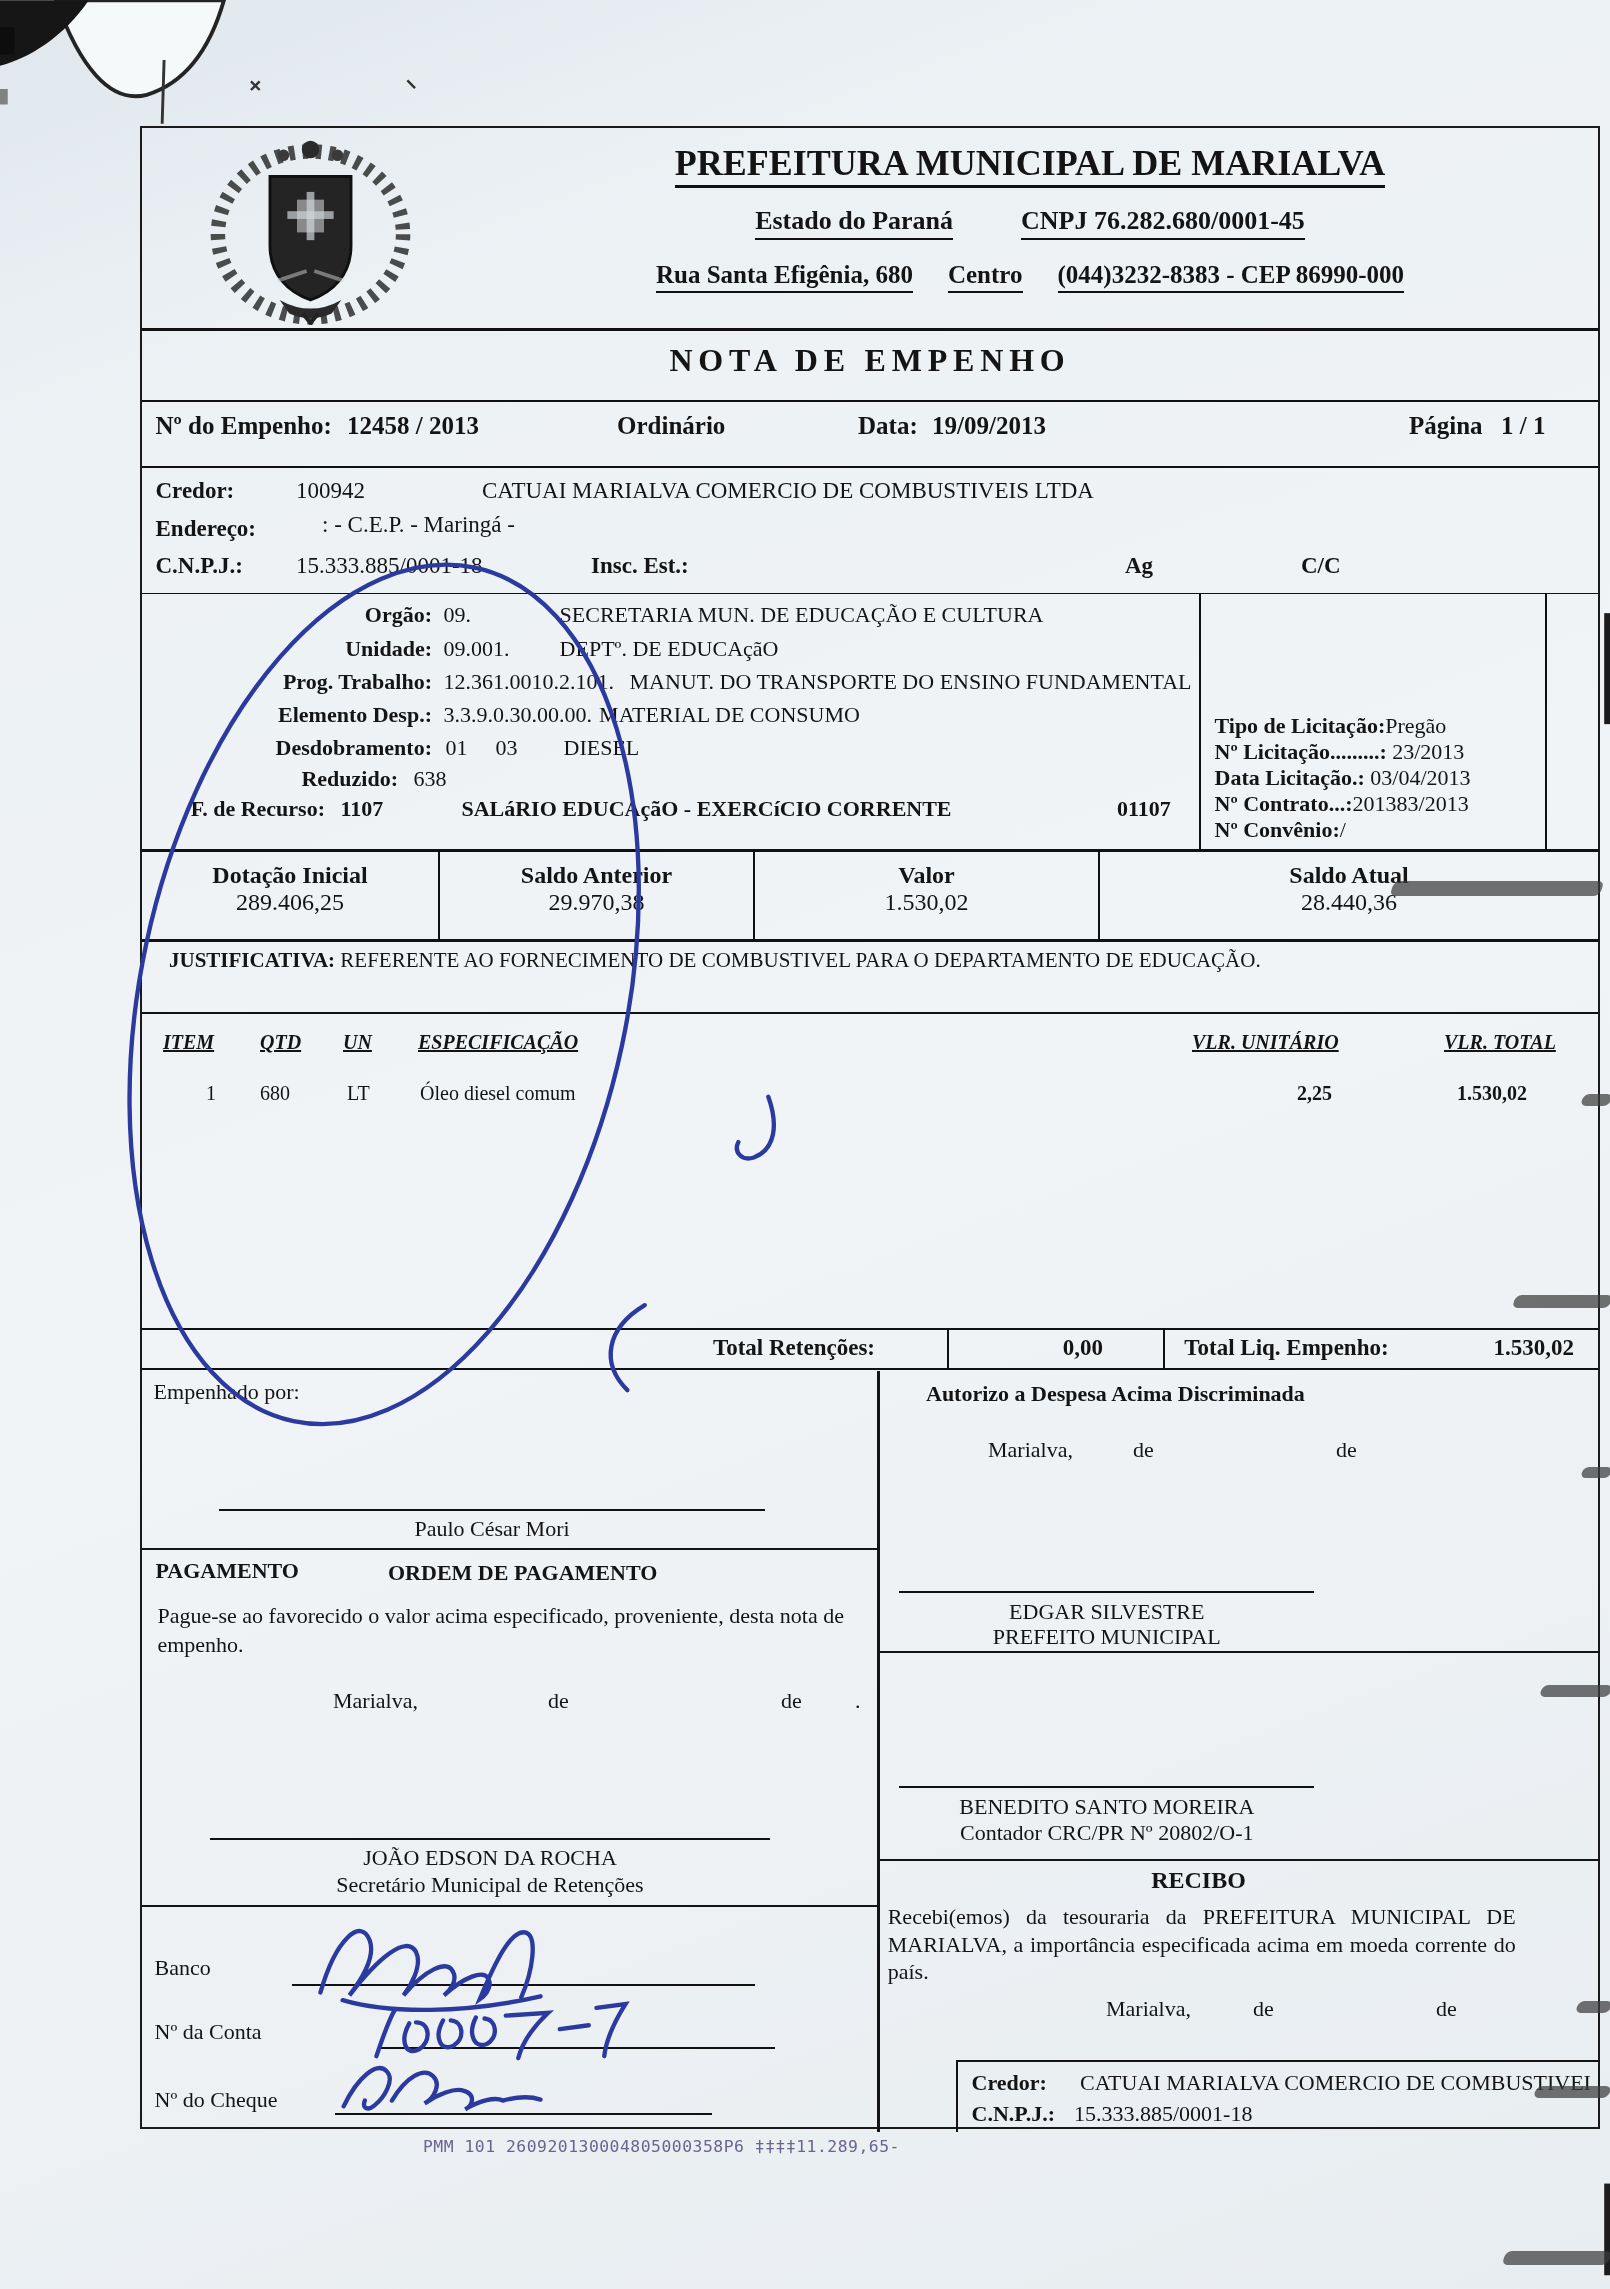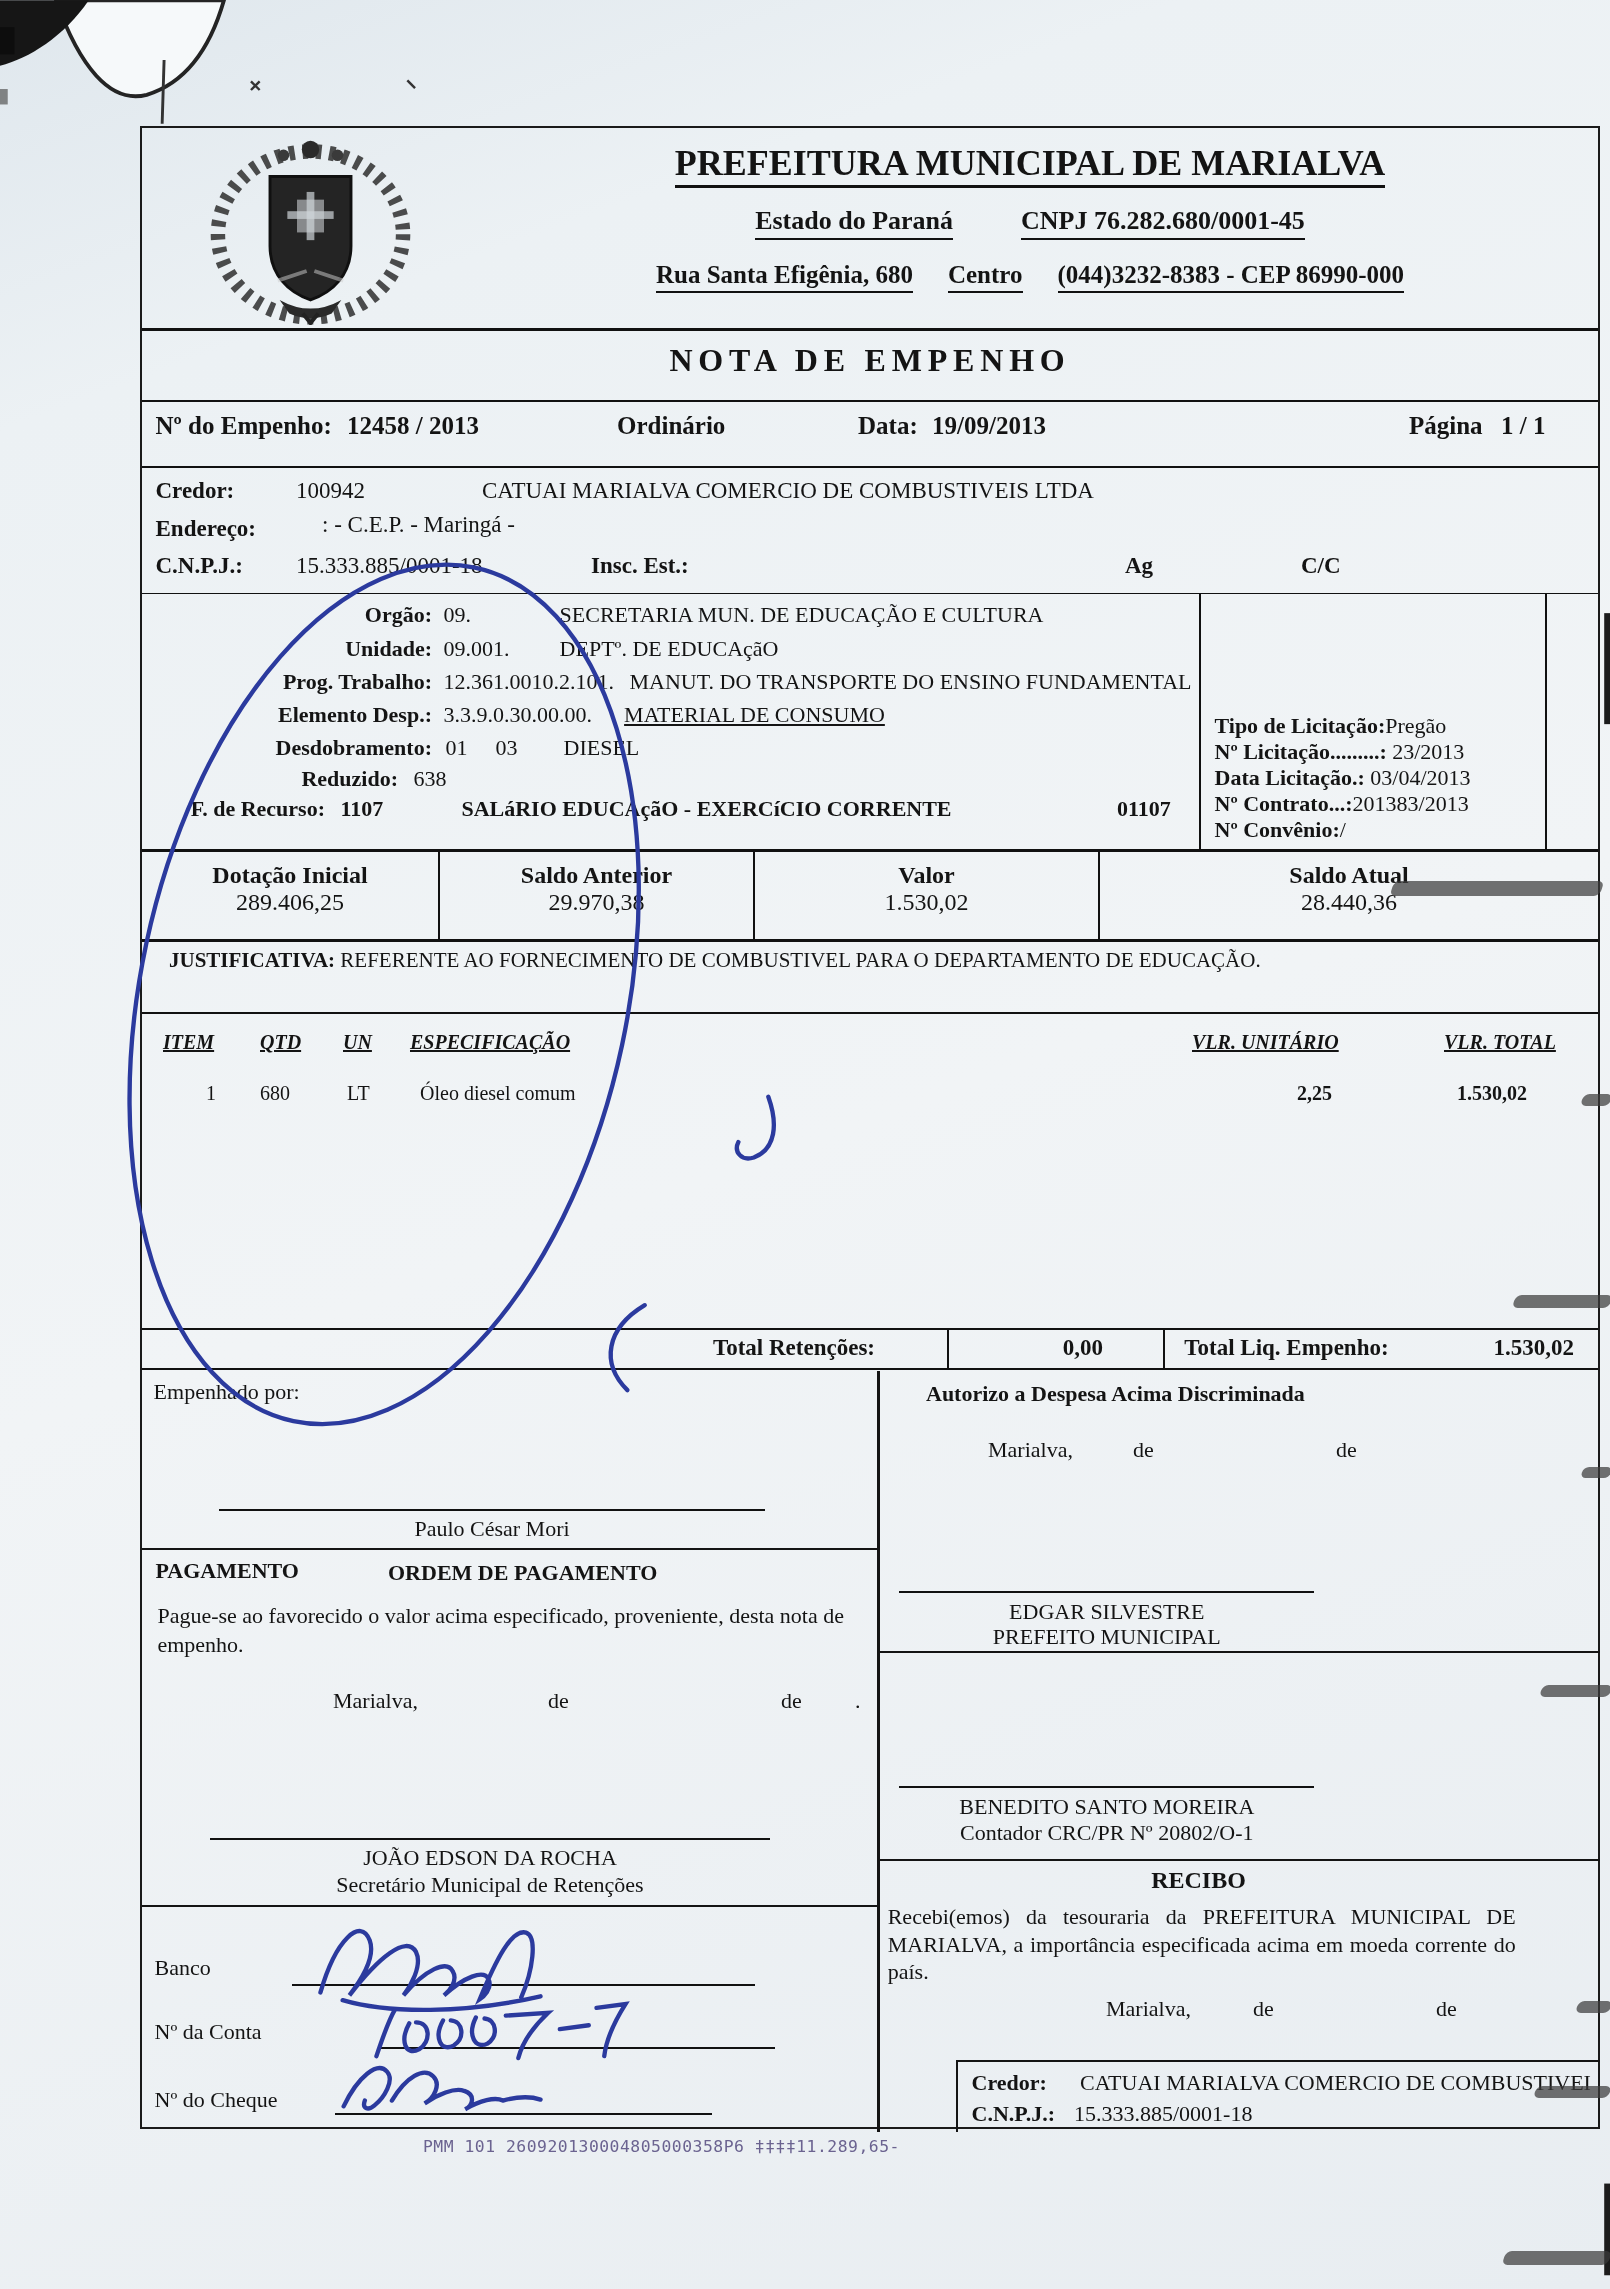--- a/index.html
+++ b/index.html
@@ -101,21 +101,21 @@
         <span>DEPTº. DE EDUCAçãO</span>
       </div>
       <div style="display:flex;margin-bottom:6.8px;">
         <span class="b" style="width:290px;text-align:right;">Prog. Trabalho:</span>
         <span style="margin-left:11.6px;">12.361.0010.2.101.</span>
         <span style="margin-left:15.4px;">MANUT. DO TRANSPORTE DO ENSINO FUNDAMENTAL</span>
       </div>
       <div style="display:flex;margin-bottom:6.8px;">
         <span class="b" style="width:290px;text-align:right;">Elemento Desp.:</span>
         <span style="margin-left:11.6px;">3.3.9.0.30.00.00.</span>
-        <span style="margin-left:32px;text-decoration:underline;">MATERIAL DE CONSUMO</span>
+        <span style="margin-left:7px;">MATERIAL DE CONSUMO</span>
       </div>
       <div style="display:flex;margin-bottom:4.8px;">
         <span class="b" style="width:290px;text-align:right;">Desdobramento:</span>
         <span style="margin-left:13.5px;width:50px;">01</span>
         <span style="width:68px;">03</span>
         <span>DIESEL</span>
       </div>
       <div style="display:flex;margin-bottom:4.8px;">
         <span class="b" style="width:256px;text-align:right;">Reduzido:</span>
         <span style="margin-left:15.4px;">638</span>
@@ -160,21 +160,21 @@
   <div class="abs" style="left:0;top:814px;width:100%;height:72px;border-bottom:2.9px solid #111;box-sizing:border-box;font-size:21px;padding:5.8px 29px 0 27px;">
     <span class="b">JUSTIFICATIVA:</span>
     <span>REFERENTE AO FORNECIMENTO DE COMBUSTIVEL PARA O DEPARTAMENTO DE EDUCAÇÃO.</span>
   </div>
 
   <div class="abs" style="left:0;top:886px;width:100%;height:314px;">
     <div class="abs" style="left:0;top:17.4px;width:100%;">
       <span class="abs ithead" style="left:21px;">ITEM</span>
       <span class="abs ithead" style="left:118px;">QTD</span>
       <span class="abs ithead" style="left:201px;">UN</span>
-      <span class="abs ithead" style="left:268px;font-family:Liberation Serif, serif;">ESPECIFICAÇÃO</span>
+      <span class="abs ithead" style="left:276px;font-family:Liberation Serif, serif;">ESPECIFICAÇÃO</span>
       <span class="abs ithead" style="left:1050px;">VLR. UNITÁRIO</span>
       <span class="abs ithead" style="left:1302px;">VLR. TOTAL</span>
     </div>
     <div class="abs" style="left:0;top:68px;width:100%;font-size:20px;">
       <span class="abs" style="left:64px;">1</span>
       <span class="abs" style="left:118px;">680</span>
       <span class="abs" style="left:205px;">LT</span>
       <span class="abs" style="left:278px;">Óleo diesel comum</span>
       <span class="abs b" style="left:1155px;">2,25</span>
       <span class="abs b" style="left:1315px;">1.530,02</span>

